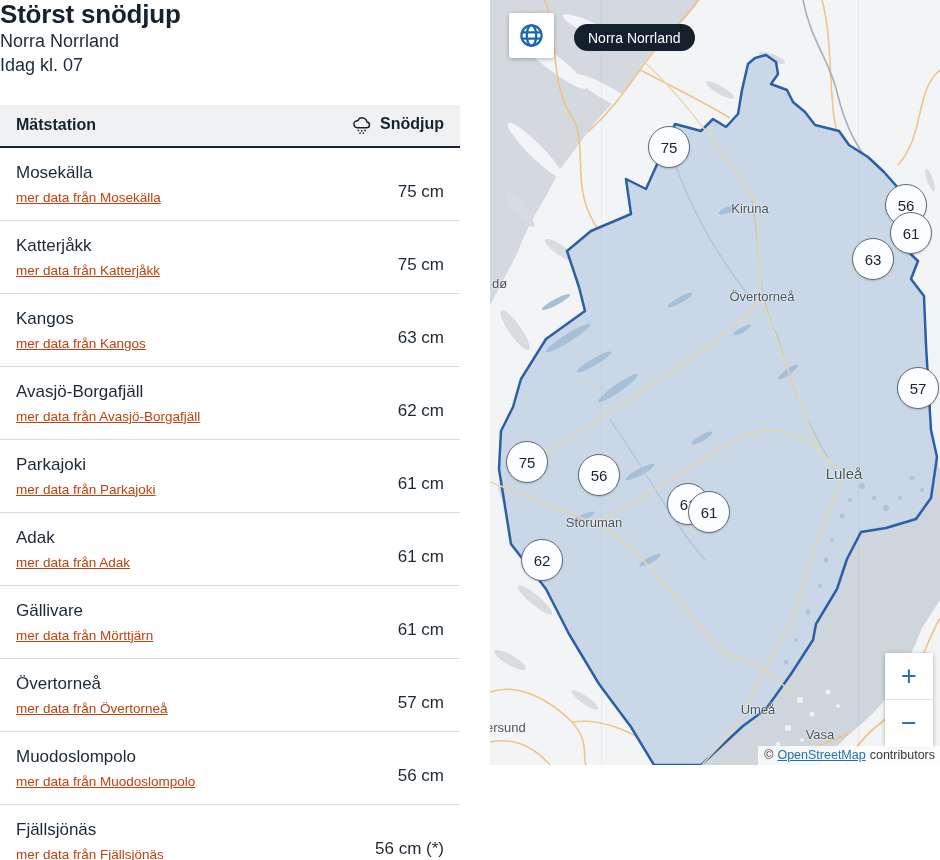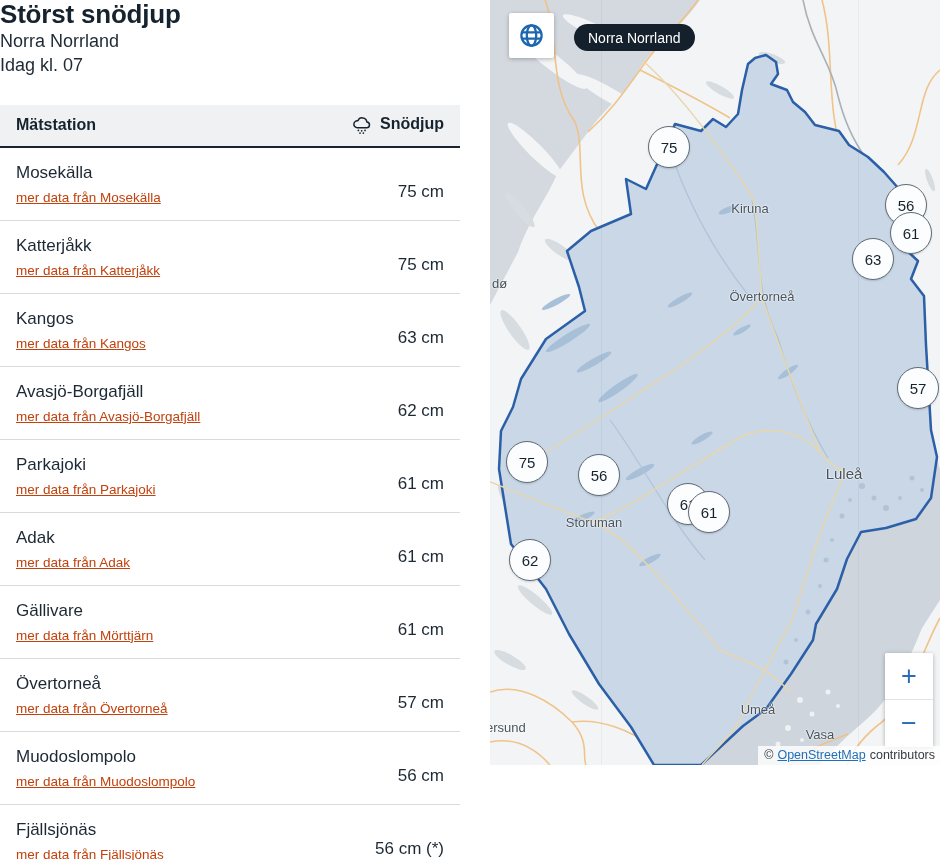--- a/index.html
+++ b/index.html
@@ -276,21 +276,21 @@
     <div id="markers">
         <div class="marker" style="left: 179px; top: 147px;">75</div>
         <div class="marker" style="left: 416px; top: 205px;">56</div>
         <div class="marker" style="left: 421px; top: 233px;">61</div>
         <div class="marker" style="left: 383px; top: 259px;">63</div>
         <div class="marker" style="left: 428px; top: 388px;">57</div>
         <div class="marker" style="left: 37px; top: 462px;">75</div>
         <div class="marker" style="left: 109px; top: 475px;">56</div>
         <div class="marker" style="left: 198px; top: 504px;">61</div>
         <div class="marker" style="left: 219px; top: 512px;">61</div>
-        <div class="marker" style="left: 40px; top: 560px;">62</div>
+        <div class="marker" style="left: 52px; top: 560px;">62</div>
       </div>
 
     <button class="globe-btn">
       <svg width="27" height="27" viewBox="0 0 24 24">
         <circle cx="12" cy="12" r="9" fill="none" stroke="#1d66b0" stroke-width="2"></circle>
         <ellipse cx="12" cy="12" rx="4.2" ry="9" fill="none" stroke="#1d66b0" stroke-width="2"></ellipse>
         <path d="M3.6 9.2h16.8M3.6 14.8h16.8" stroke="#1d66b0" stroke-width="2" fill="none"></path>
       </svg>
     </button>
 

